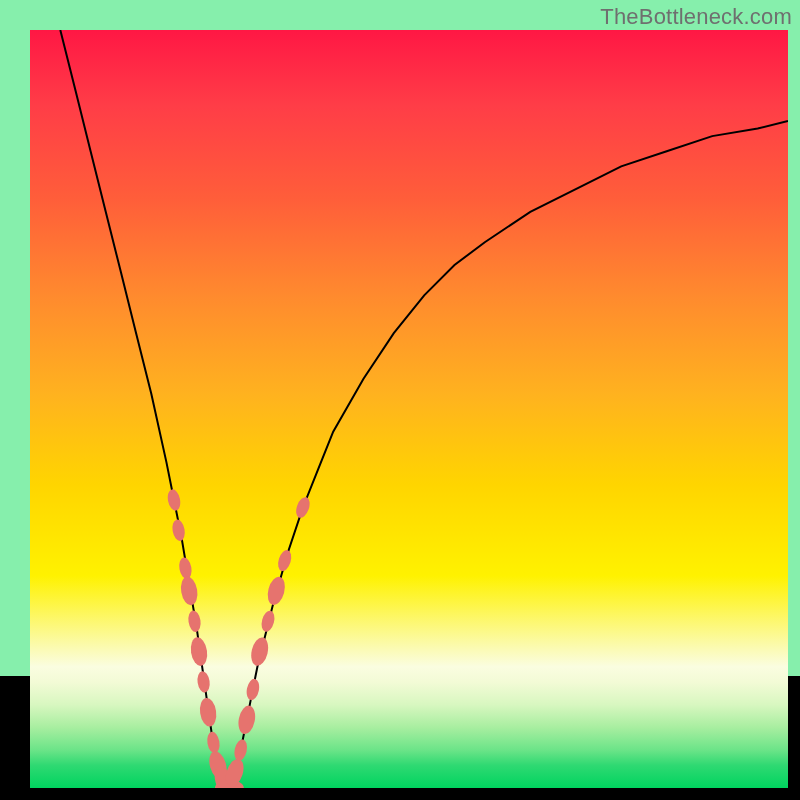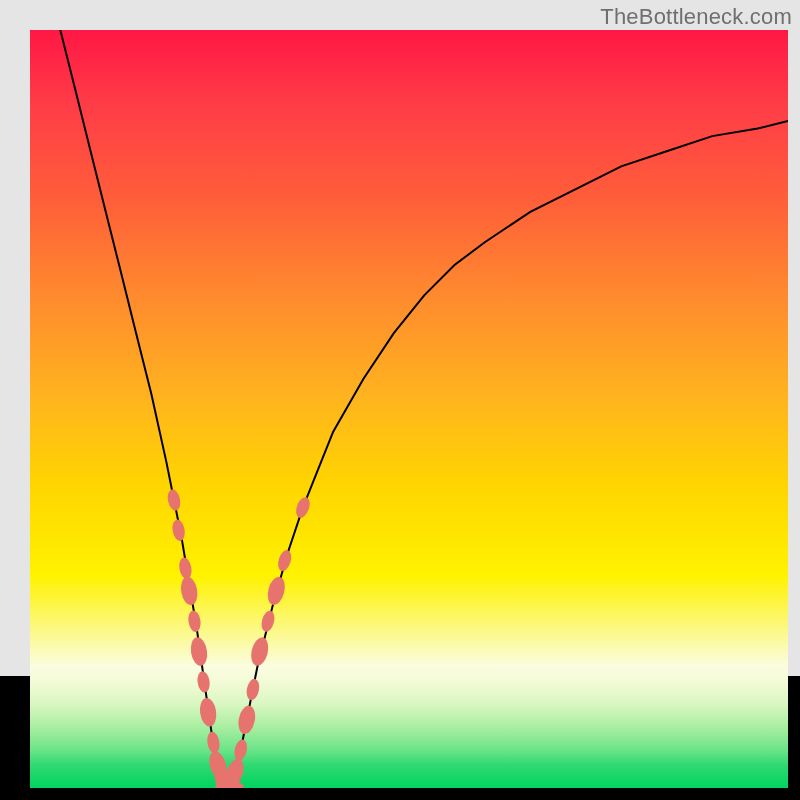--- a/index.html
+++ b/index.html
@@ -8,21 +8,21 @@
     width: 800px;
     height: 800px;
     overflow: hidden;
     background: #000;
     font-family: Arial, Helvetica, sans-serif;
   }
   .frame {
     position: relative;
     width: 800px;
     height: 676px;
-    background: #e5e5e5;
+    background: #86efac;
   }
   .plot-area {
     position: absolute;
     left: 30px;
     top: 30px;
     width: 758px;
     height: 758px;
     background: linear-gradient(to bottom,
       #ff1744 0%,
       #ff3d47 10%,

